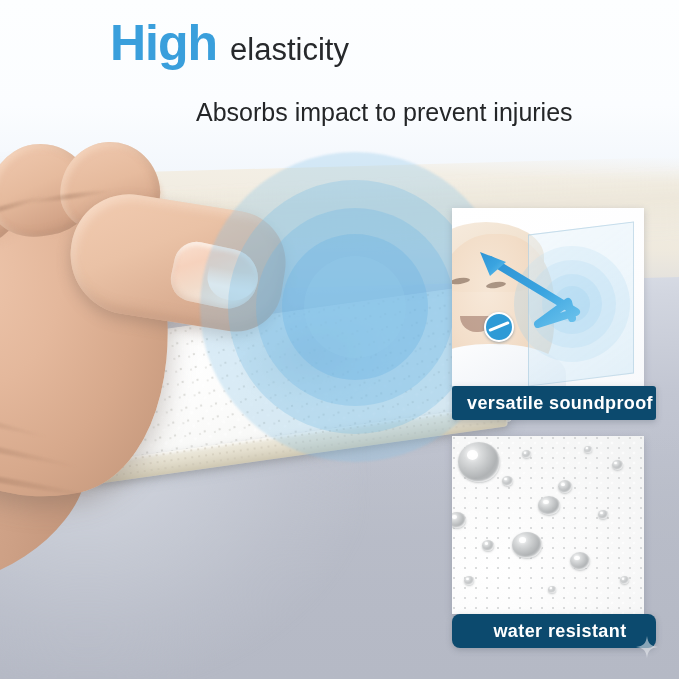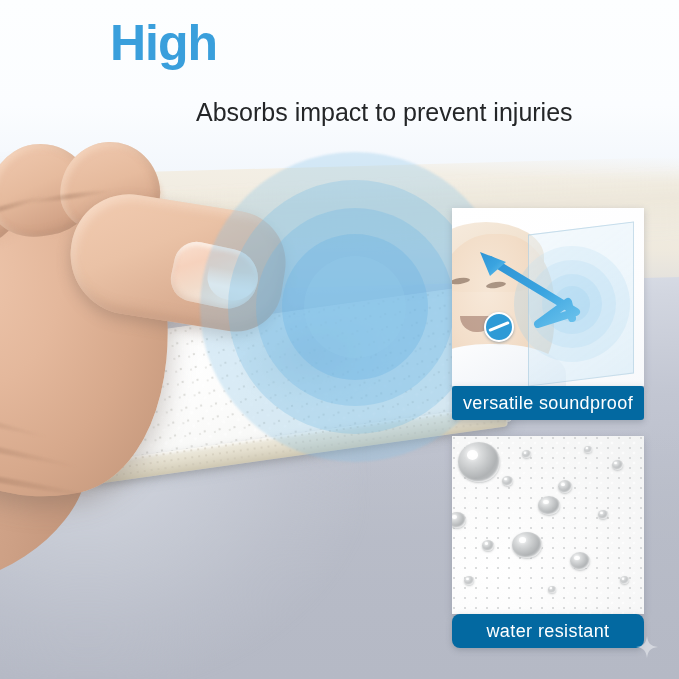--- a/index.html
+++ b/index.html
@@ -166,23 +166,24 @@
   .r5{left:304px;top:136px;width:102px;height:102px;background:rgba(150,205,236,.30);}
 
   
   .panel{position:absolute;}
   .panel-img{
     position:relative;overflow:hidden;background:#ffffff;
     box-shadow:0 2px 7px rgba(90,95,110,.28);
   }
   .panel-label{
     position:relative;display:flex;align-items:center;justify-content:center;
-    background:#0369a1;color:#ffffff;
-    font-size:18px;font-weight:400;letter-spacing:.4px;
+    background:#0c4a6e;color:#ffffff;
+    font-size:18px;font-weight:700;letter-spacing:.4px;
     box-shadow:0 2px 6px rgba(70,80,95,.28);
+    padding-left:12px;
   }
 
   #panel-sound{left:452px;top:208px;width:192px;height:212px;}
   #panel-sound .panel-img{width:192px;height:178px;}
   #panel-sound .panel-label{width:192px;height:34px;border-radius:3px;}
 
   
   .sp-bg{position:absolute;inset:0;background:linear-gradient(160deg,#ffffff 0%,#fdfdfe 60%,#f7f9fb 100%);}
   .sp-face{
     position:absolute;left:-18px;top:26px;width:120px;height:152px;
@@ -269,20 +270,21 @@
 
   <div class="bg-base"></div>
   <div class="bg-topwhite"></div>
   <div class="bg-cream"></div>
   <div class="bg-cream2"></div>
   <div class="bg-lowergray"></div>
   <div class="bg-leftglow"></div>
 
   <div class="headline">
     <span class="hl-high">High</span>
+    <span class="hl-rest">elasticity</span>
   </div>
   <div class="subline">Absorbs impact to prevent injuries</div>
 
   <div class="photo">
 
     <div class="board">
       <div class="board-face">
         <div class="board-tex"></div>
         <div class="board-dent"></div>
       </div>

